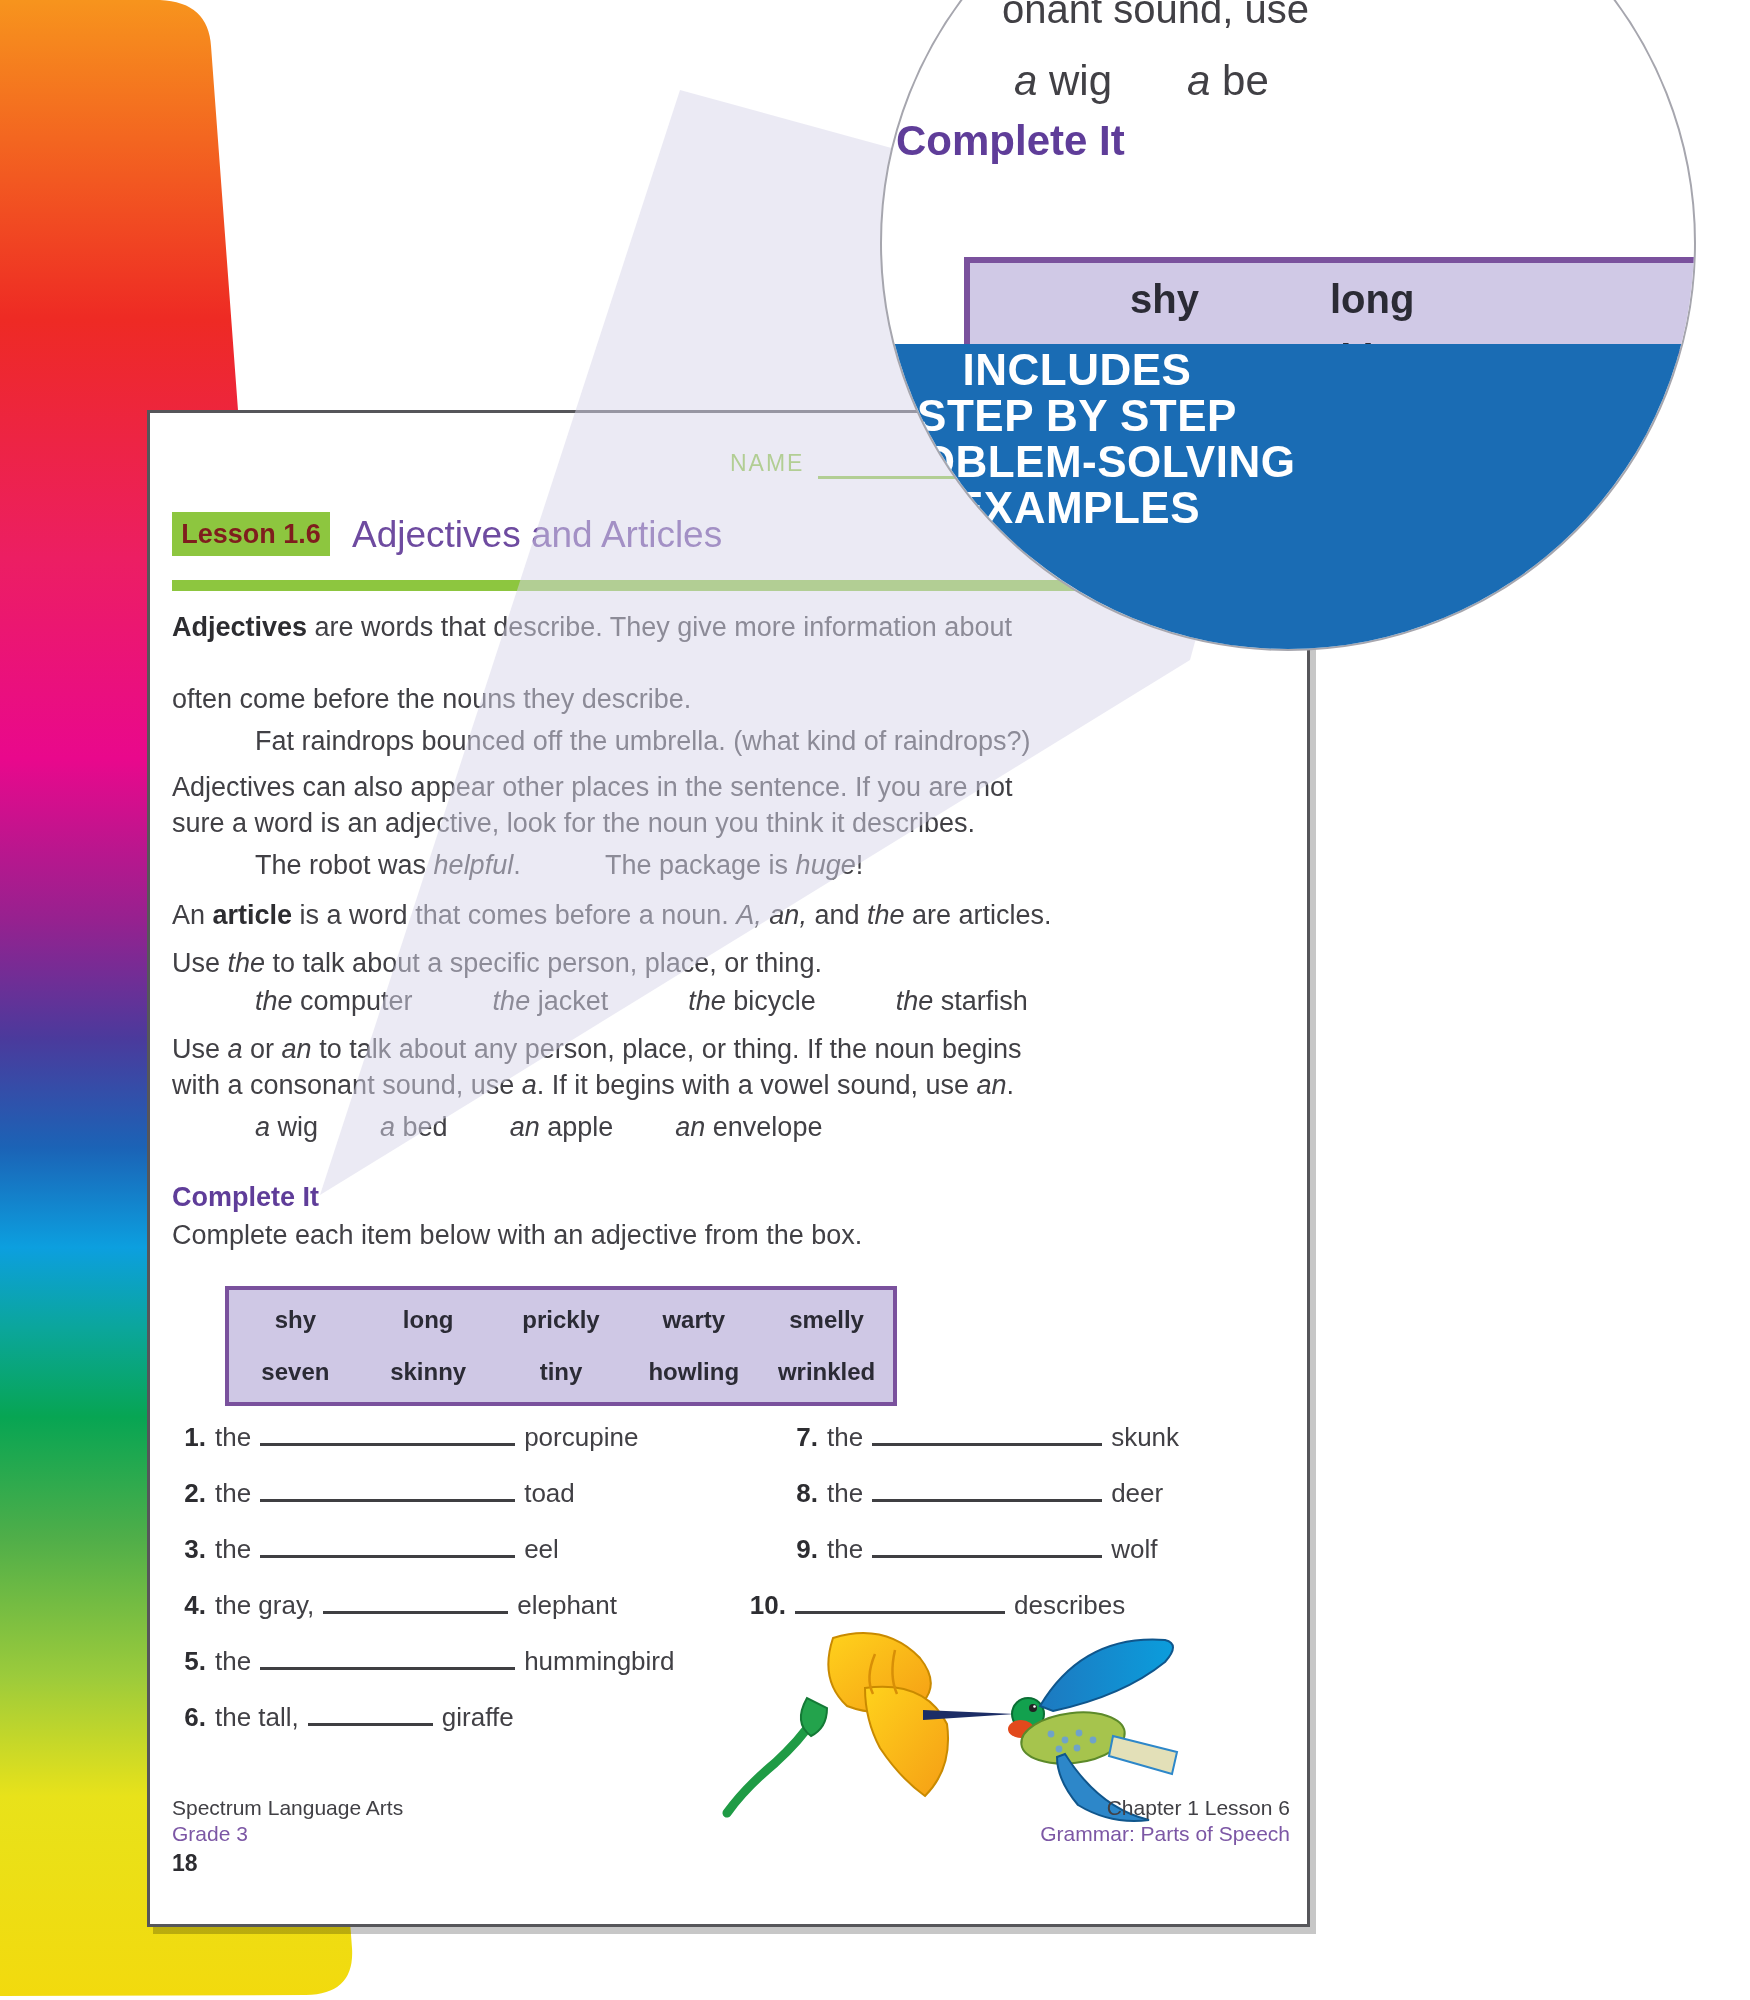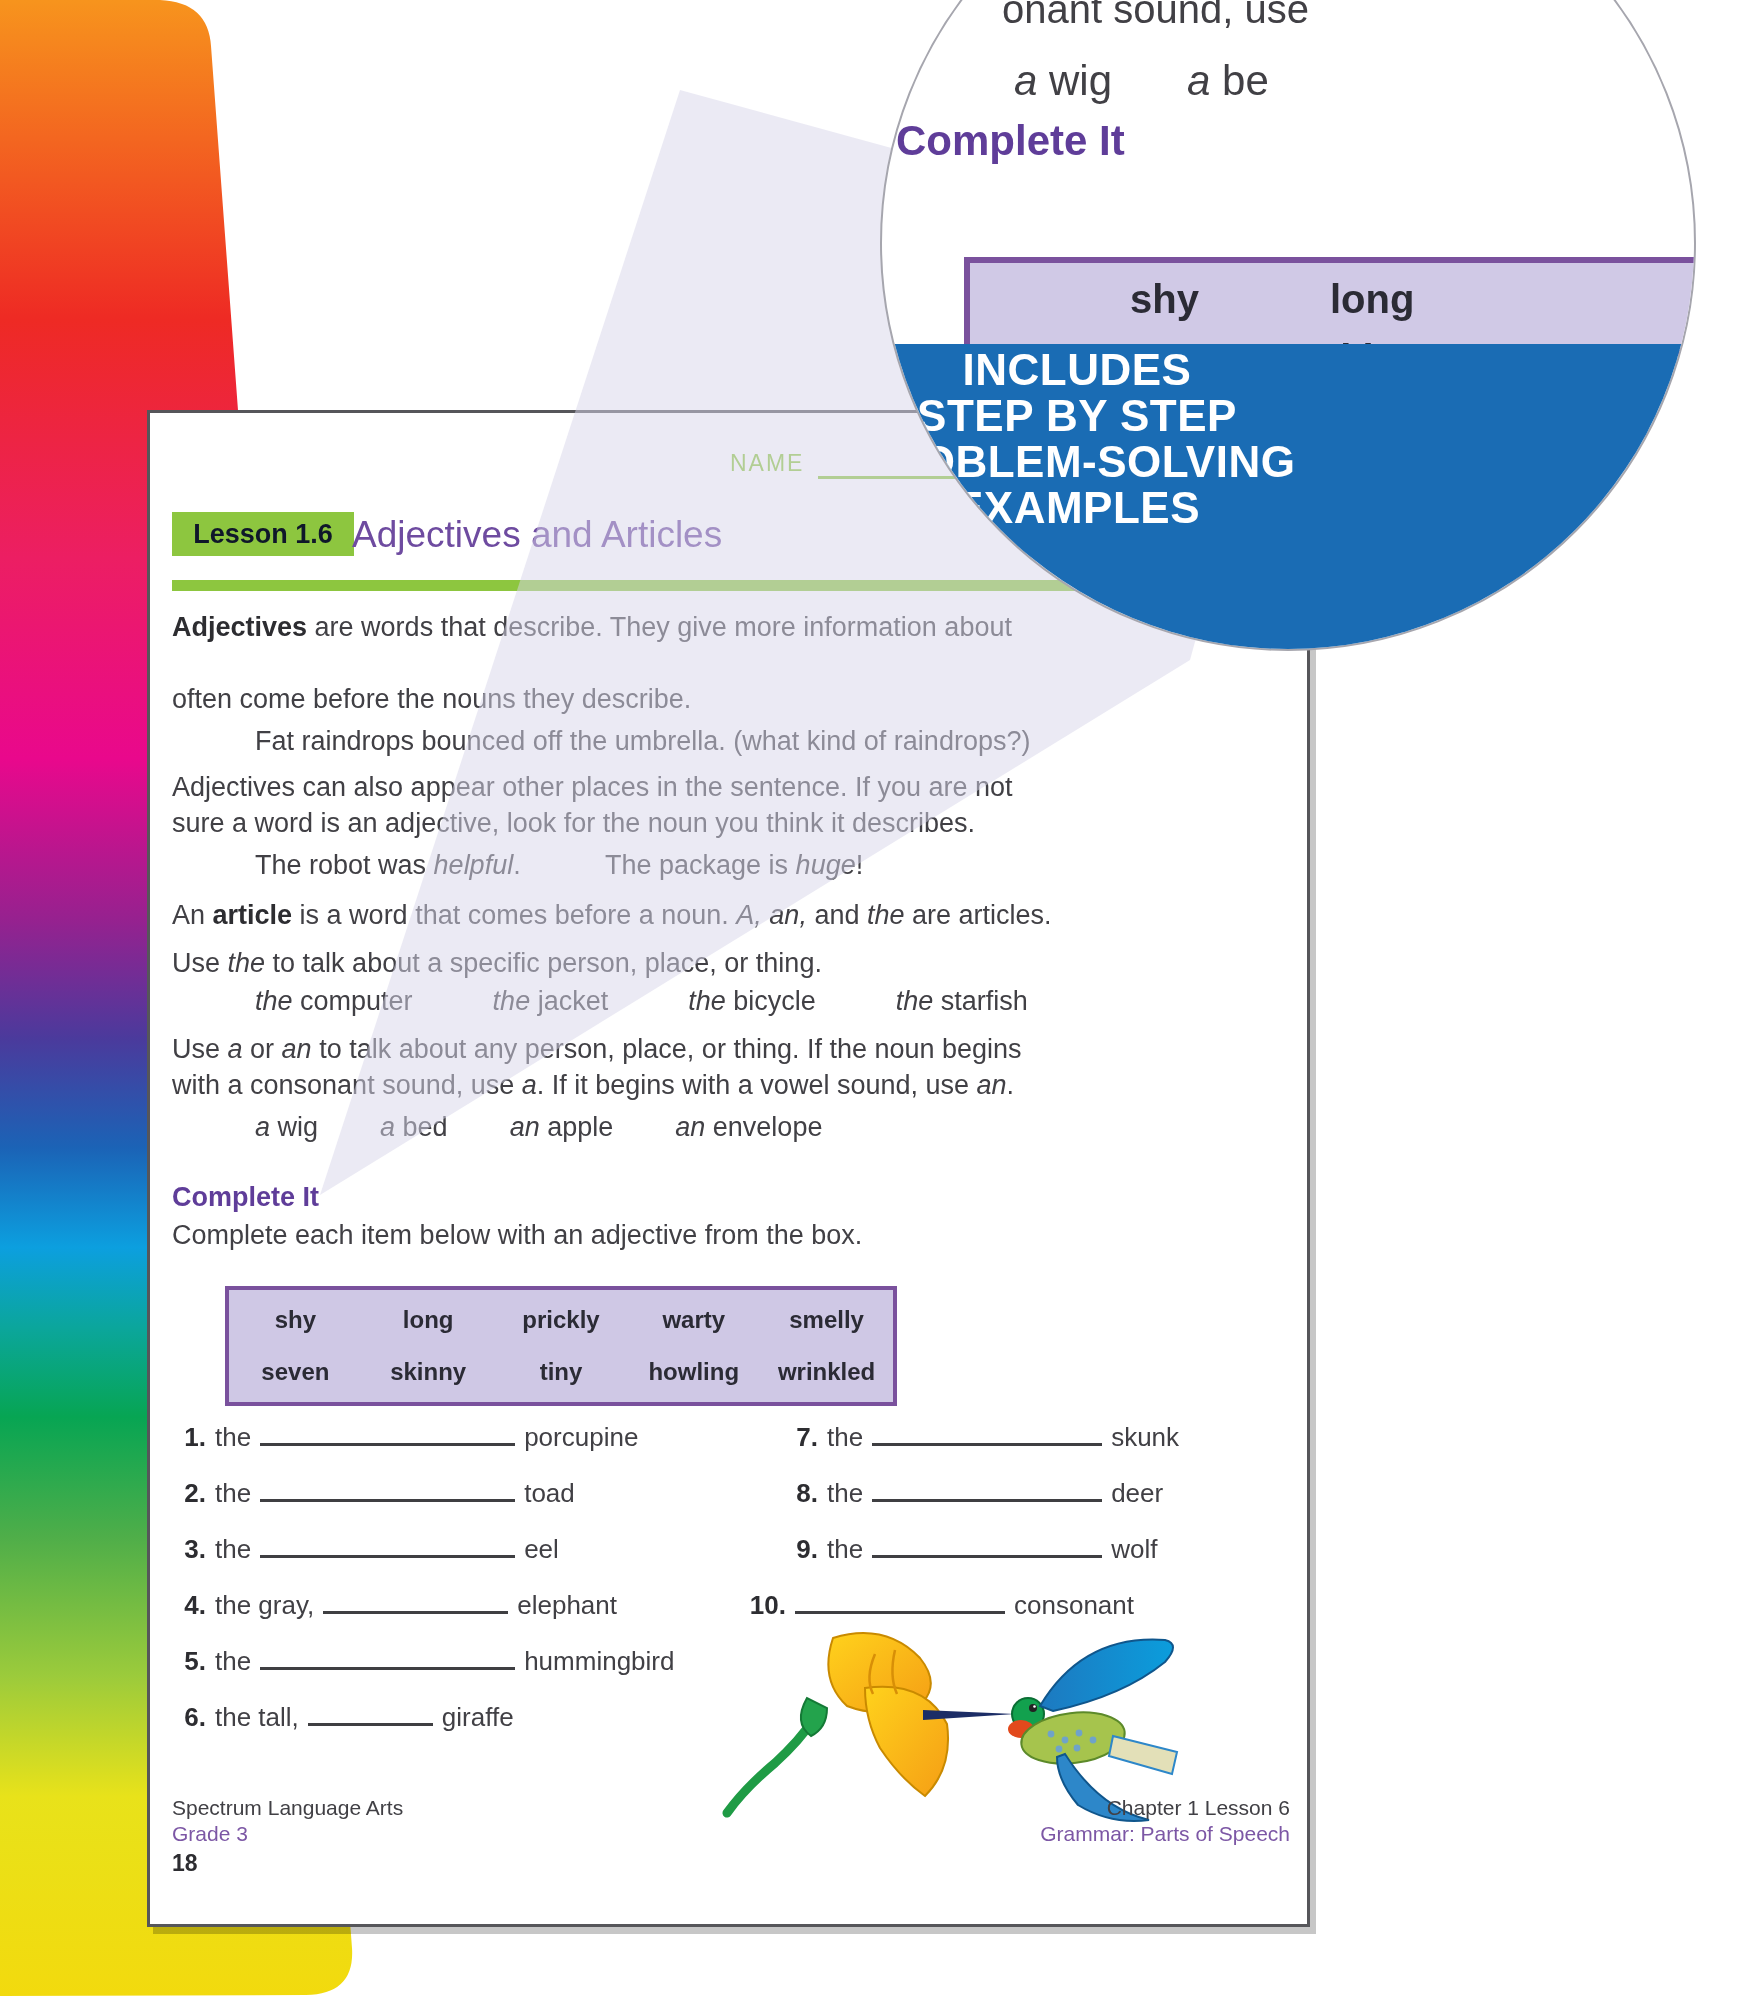--- a/index.html
+++ b/index.html
@@ -7,21 +7,21 @@
        font-family:"Liberation Sans",sans-serif;color:#414045;}
   .abs{position:absolute;}
   
   #cover{left:0;top:0;z-index:1;}
   
   #page{left:147px;top:410px;width:1157px;height:1511px;background:#fff;
         border:3px solid #56565a;box-shadow:6px 7px 0 rgba(0,0,0,.22);z-index:2;}
   #page .abs{position:absolute;}
   .name-label{left:580px;top:37px;font-size:23px;letter-spacing:2px;color:#8dc63f;}
   .name-line{left:668px;top:63px;width:452px;height:3px;background:#8dc63f;}
-  .lesson-badge{left:22px;top:99px;width:182px;height:44px;background:#8dc63f;color:#0f172a;
+  .lesson-badge{left:22px;top:99px;width:158px;height:44px;background:#8dc63f;color:#7f1d1d;
         font-weight:bold;font-size:27px;display:flex;align-items:center;justify-content:center;}
   .lesson-title{left:202px;top:101px;font-size:37px;font-weight:500;color:#6e4ba0;}
   .green-bar{left:22px;top:167px;width:1098px;height:11px;background:#8dc63f;}
   .bline{font-size:27px;white-space:nowrap;}
   .ex{left:105px;}
   .exrow{display:flex;gap:80px;}
   .exrow2{display:flex;gap:62px;}
   .sg-b{font-weight:bold;color:#2d2d31;}
   .sg-i{font-style:italic;}
   .ci-head{left:22px;top:769px;font-size:27px;font-weight:bold;color:#5f3d99;}
@@ -184,21 +184,21 @@
   </div>
   <div class="abs item rcol" style="left:628px;top:1121px">
     <span class="inum">9.</span>
     <span class="ipre">the</span>
     <span class="blank" style="width:230px"></span>
     <span>wolf</span>
   </div>
   <div class="abs item rcol i10" style="left:590px;top:1177px">
     <span class="inum">10.</span>
     <span class="blank" style="width:210px"></span>
-    <span>consonant</span>
+    <span>describes</span>
   </div>
 
   <svg class="abs" style="left:565px;top:1215px" width="470" height="200" viewBox="0 0 470 200">
     <defs>
       <linearGradient id="wg" x1="0" y1="0" x2="1" y2="0">
         <stop offset="0" stop-color="#1d79c0"></stop>
           <stop offset="1" stop-color="#0b9ddc"></stop>
       </linearGradient>
       <linearGradient id="fl" x1="0" y1="0" x2="1" y2="1">
         <stop offset="0" stop-color="#ffd21c"></stop>

